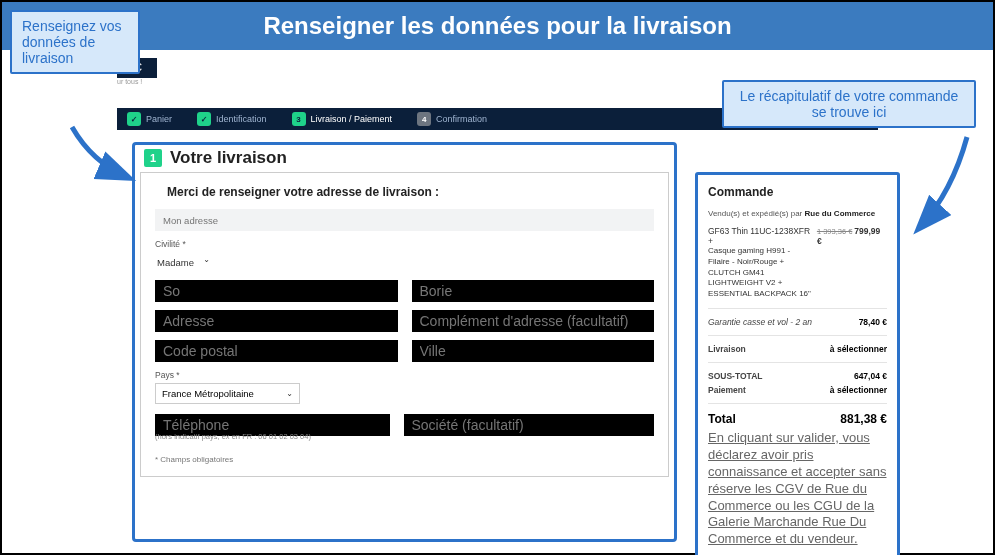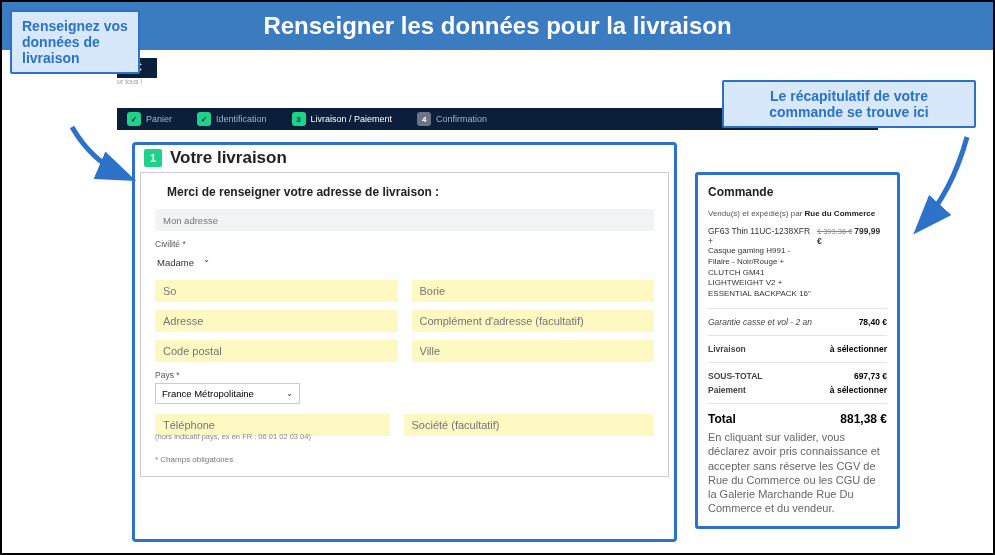--- a/index.html
+++ b/index.html
@@ -1,40 +1,40 @@
 <!DOCTYPE html>
 <html><head>
 <meta charset="utf-8">
 <style>
 * { box-sizing: border-box; margin: 0; padding: 0; }
 body { font-family: Arial, sans-serif; background: #fff; width: 995px; height: 555px; position: relative; overflow: hidden; }
 .outer-border { border: 2px solid #000; width: 995px; height: 555px; position: relative; }
 .banner { background: #3b7bbf; color: #fff; text-align: center; padding: 10px 0; font-size: 24px; font-weight: bold; }
-.callout { position: absolute; background: #d6e8fa; border: 2px solid #2c72c9; padding: 6px 10px; color: #2c72c9; font-weight: bold; font-size: 14px; z-index: 100; border-radius: 2px; }
+.callout { position: absolute; background: #d6e8fa; border: 2px solid #2c72c9; padding: 6px 10px; color: #2c72c9; font-weight: normal; font-size: 14px; z-index: 100; border-radius: 2px; }
 .callout-left { top: 8px; left: 8px; width: 130px; }
 .callout-right { top: 78px; left: 720px; width: 254px; text-align: center; }
 .logo-area { position: absolute; top: 56px; left: 115px; background: #0b1f3a; color: #fff; padding: 4px 10px; font-size: 10px; width: 40px; height: 20px; }
 .logo-sub { position: absolute; top: 76px; left: 115px; font-size: 7px; color: #999; }
 .steps-bar { position: absolute; top: 106px; left: 115px; right: 115px; background: #0b1f3a; height: 22px; display: flex; align-items: center; padding: 0 10px; color: #fff; font-size: 9px; gap: 25px; }
 .step { display: flex; align-items: center; gap: 5px; }
 .step-badge { display: inline-flex; align-items: center; justify-content: center; width: 14px; height: 14px; border-radius: 3px; font-size: 8px; font-weight: bold; }
 .step-badge.done { background: #1fd28a; color: #0b1f3a; }
 .step-badge.current { background: #1fd28a; color: #0b1f3a; }
 .step-badge.todo { background: #6d7580; color: #fff; }
 .step-label { color: #9fb4d0; }
 .step-label.active { color: #fff; }
 .section-title-wrap { position: absolute; top: 146px; left: 142px; display: flex; align-items: center; gap: 8px; }
 .title-badge { background: #1fd28a; color: #fff; width: 18px; height: 18px; display: inline-flex; align-items: center; justify-content: center; font-size: 11px; font-weight: bold; border-radius: 2px; }
 .section-title { font-size: 17px; font-weight: bold; color: #222; }
 .delivery-box { position: absolute; top: 140px; left: 130px; width: 545px; height: 400px; border: 3px solid #2c72c9; border-radius: 4px; }
 .delivery-inner { position: absolute; top: 170px; left: 138px; width: 529px; border: 1px solid #ccc; padding: 12px 14px; }
 .form-heading { font-size: 12px; font-weight: bold; margin-bottom: 10px; color: #222; padding-left: 12px; }
 .input-full { width: 100%; background: #f2f3f4; border: none; padding: 6px 8px; font-size: 9.5px; color: #777; margin-bottom: 8px; height: 22px; }
 .input-half-row { display: flex; gap: 14px; margin-bottom: 8px; }
-.input-half { flex: 1; background: #fef9c3; border: none; padding: 6px 8px; font-size: 11px; color: #777; height: 22px; }
+.input-half { flex: 1; background: #000000; border: none; padding: 6px 8px; font-size: 14px; color: #777; height: 22px; }
 .field-label { font-size: 8.5px; color: #555; margin-bottom: 3px; display: block; }
 .select-wrap { position: relative; display: inline-block; margin-bottom: 10px; }
 .select-box { font-size: 9.5px; padding: 2px 18px 2px 2px; border: none; background: transparent; color: #333; }
 .chev { position: absolute; right: 2px; top: 3px; font-size: 8px; color: #333; }
 .select-country { width: 145px; border: 1px solid #ccc; padding: 4px 6px; font-size: 9.5px; position: relative; margin-bottom: 10px; }
 .help-text { font-size: 7.5px; color: #888; margin-top: -4px; margin-bottom: 6px; }
 .required-text { font-size: 8px; color: #777; margin-top: 6px; }
 .summary-box { position: absolute; top: 170px; left: 693px; width: 205px; border: 3px solid #2c72c9; border-radius: 3px; padding: 10px 10px; background: #fff; }
 .summary-title { font-size: 12px; font-weight: bold; margin-bottom: 10px; color: #222; }
 .summary-sold { font-size: 8px; color: #555; margin-bottom: 8px; }
@@ -42,21 +42,21 @@
 .prod-line { font-size: 8.5px; color: #333; display: flex; justify-content: space-between; }
 .prod-line .price { font-weight: bold; }
 .prod-line .strike { text-decoration: line-through; color: #888; font-size: 7.5px; margin-right: 2px; }
 .prod-sub { font-size: 8px; color: #333; line-height: 1.35; }
 .hr { border: none; border-top: 1px solid #e4e4e4; margin: 8px 0; }
 .row-sb { display: flex; justify-content: space-between; font-size: 8.5px; margin-bottom: 4px; }
 .row-sb .r-label { font-style: italic; color: #444; }
 .row-sb.plain .r-label { font-style: normal; font-weight: bold; }
 .row-sb .r-val { font-weight: bold; }
 .total-row { display: flex; justify-content: space-between; font-size: 12px; font-weight: bold; margin-top: 4px; margin-bottom: 4px; }
-.disclaimer { font-size: 11px; color: #666; line-height: 1.3; }
+.disclaimer { font-size: 13px; color: #666; line-height: 1.3; text-decoration: underline; }
 svg.arrow-svg { position: absolute; z-index: 98; }
 </style>
 </head>
 <body>
 
 <div class="outer-border">
   <div class="banner">
     <span>Renseigner les données pour la livraison</span>
   </div>
 
@@ -179,21 +179,21 @@
       <span class="r-val">78,40 €</span>
     </div>
     <hr class="hr">
     <div class="row-sb plain">
       <span class="r-label" style="font-style:normal;">Livraison</span>
       <span class="r-val">à sélectionner</span>
     </div>
     <hr class="hr">
     <div class="row-sb plain">
       <span class="r-label" style="font-style:normal;">SOUS-TOTAL</span>
-      <span class="r-val">697,73 €</span>
+      <span class="r-val">647,04 €</span>
     </div>
     <div class="row-sb plain">
       <span class="r-label" style="font-style:normal;">Paiement</span>
       <span class="r-val">à sélectionner</span>
     </div>
     <hr class="hr">
     <div class="total-row">
       <span>Total</span>
       <span>881,38 €</span>
     </div>

